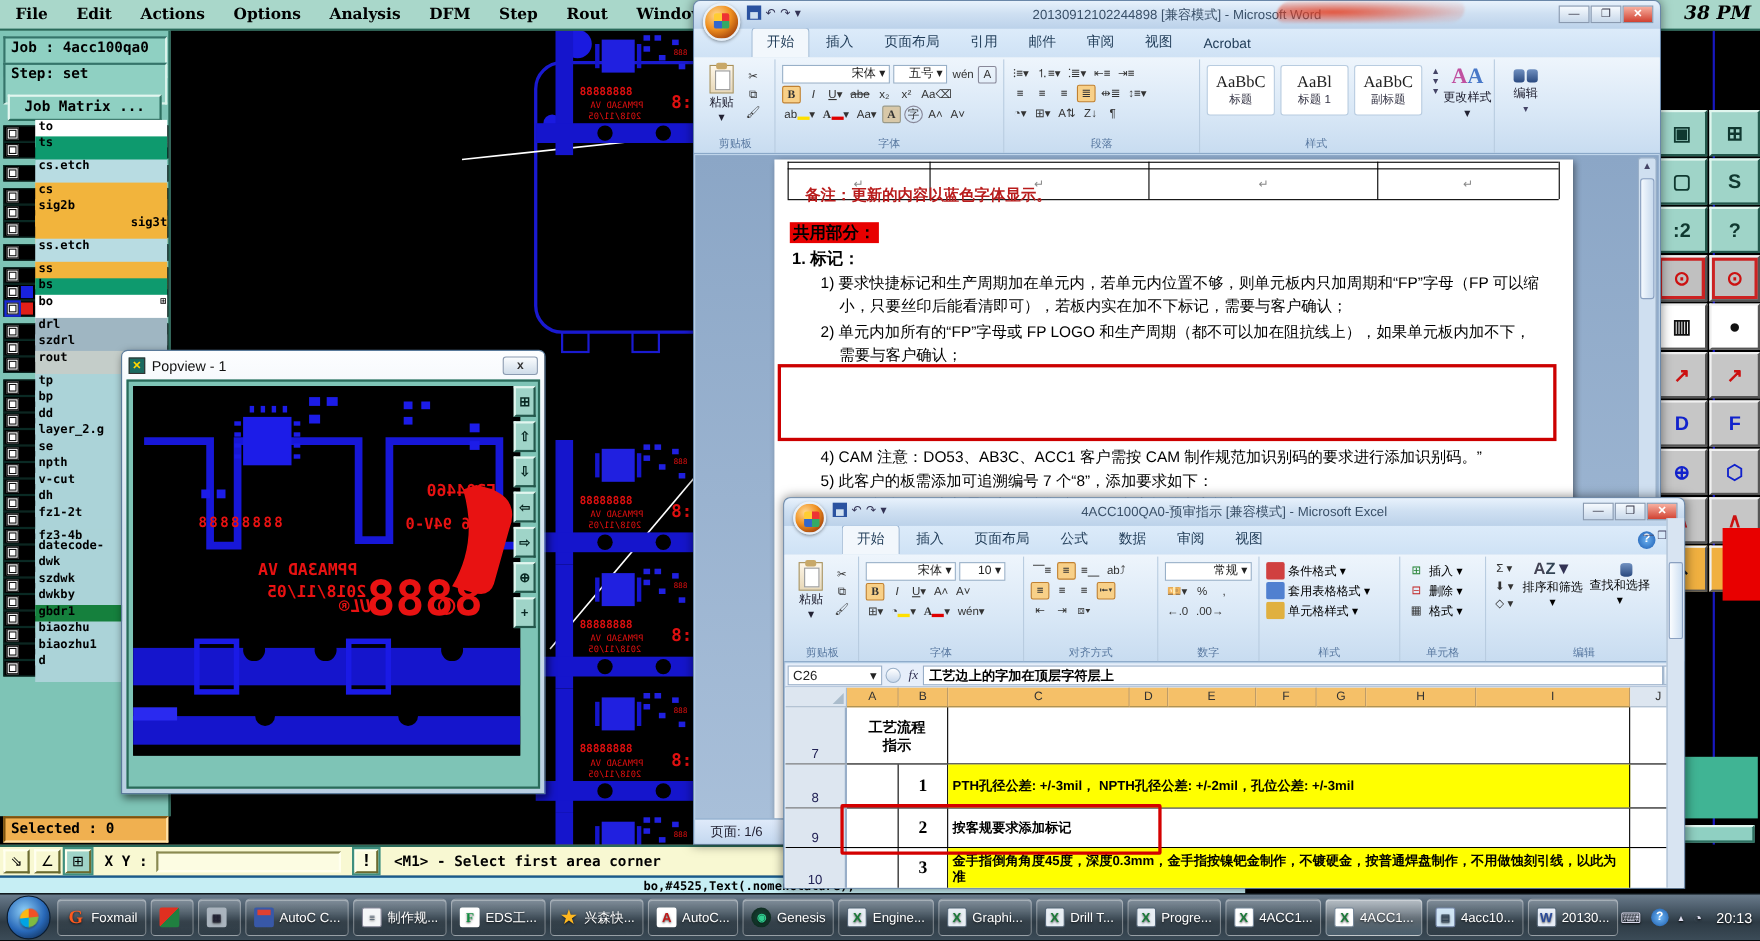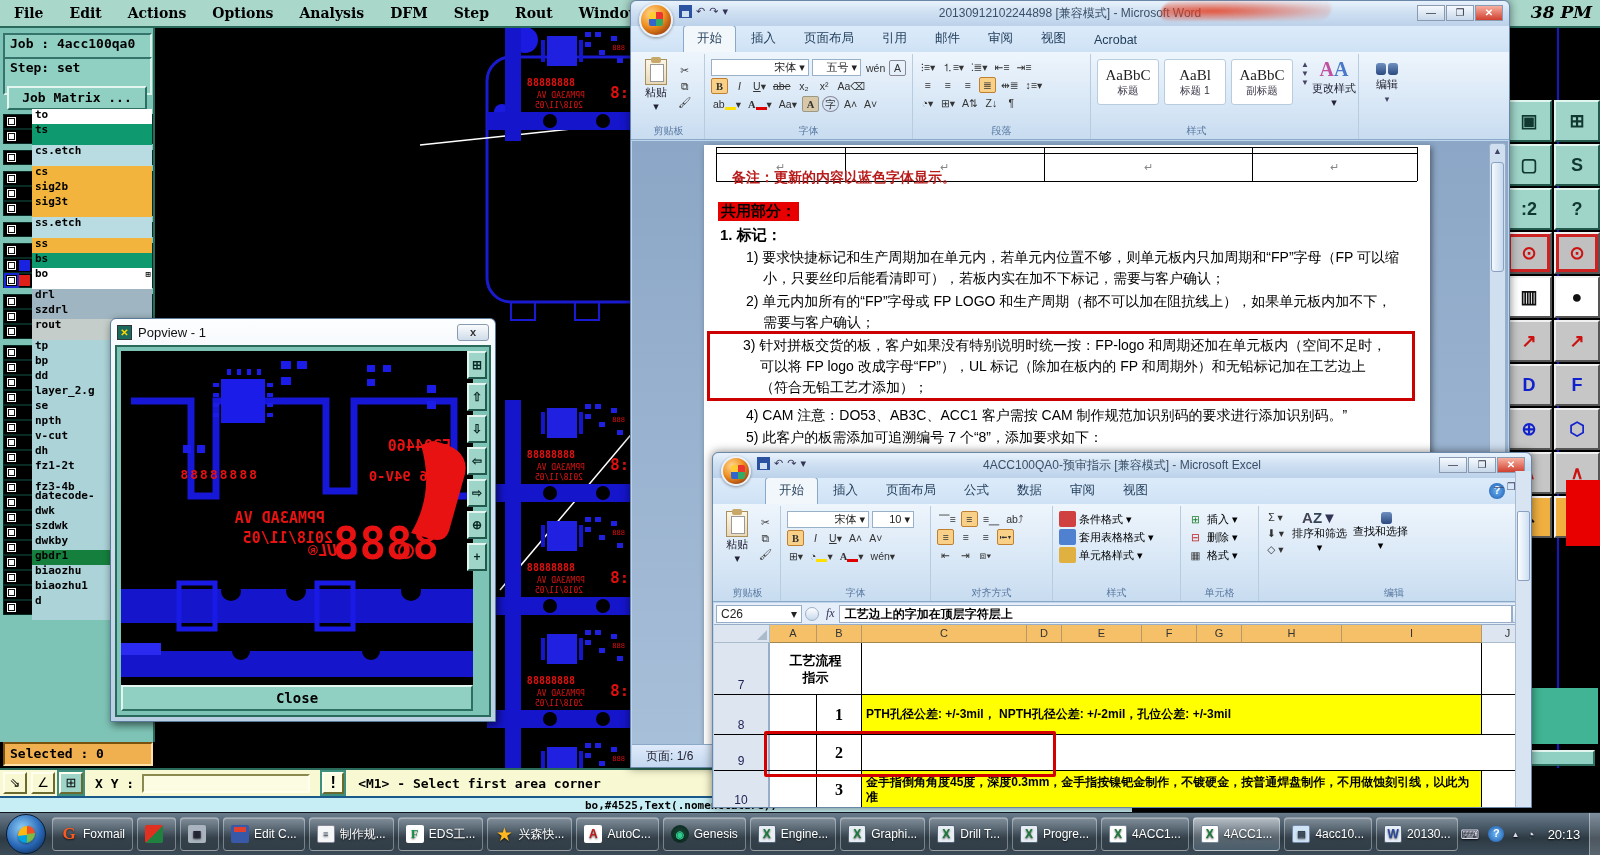--- a/index.html
+++ b/index.html
@@ -407,21 +407,21 @@
           <span style="display:contents"></span>
           <div class="cbx"></div>
           <div class="swatch"></div>
           <div class="layer-name" style="background: rgb(242, 180, 60);">sig2b</div>
         </div>
 
         <div class="layer-row">
           <span style="display:contents"></span>
           <div class="cbx"></div>
           <div class="swatch"></div>
-          <div class="layer-name" style="background: rgb(242, 180, 60);">sig3t</div>
+          <div class="layer-name" style="background: rgb(242, 180, 60); text-align: right;">sig3t</div>
         </div>
 
         <div class="layer-row gap">
           <span style="display:contents"></span>
           <div class="cbx"></div>
           <div class="swatch"></div>
           <div class="layer-name" style="background: rgb(184, 220, 226);">ss.etch</div>
         </div>
 
         <div class="layer-row gap">
@@ -759,21 +759,20 @@
         <span class="doc-pilcrow" style="left:236px; top:16px;">↵</span>
         <span class="doc-pilcrow" style="left:440px; top:16px;">↵</span>
         <span class="doc-pilcrow" style="left:626px; top:16px;">↵</span>
 
         <div class="doc-note">备注：更新的内容以蓝色字体显示。</div>
         <div class="doc-redhead">共用部分：</div>
         <div class="doc-item1">1.   标记：</div>
         <div class="doc-p" style="top:102px;">1) 要求快捷标记和生产周期加在单元内，若单元内位置不够，则单元板内只加周期和“FP”字母（FP 可以缩小，只要丝印后能看清即可），若板内实在加不下标记，需要与客户确认；</div>
         <div class="doc-p" style="top:146px;">2) 单元内加所有的“FP”字母或 FP LOGO 和生产周期（都不可以加在阻抗线上），如果单元板内加不下，需要与客户确认；</div>
         <div class="doc-redbox"></div>
-        <div class="doc-p inbox" style="width:650px;">3) 针对拼板交货的板，客户如果没有特别说明时统一按：FP-logo 和周期还加在单元板内（空间不足时，可以将 FP logo 改成字母“FP”），UL 标记（除加在板内的 FP 和周期外）和无铅标记加在工艺边上（符合无铅工艺才添加）；</div>
         <div class="doc-p" style="top:260px;">4) CAM 注意：DO53、AB3C、ACC1 客户需按 CAM 制作规范加识别码的要求进行添加识别码。”</div>
         <div class="doc-p" style="top:282px;">5) 此客户的板需添加可追溯编号 7 个“8”，添加要求如下：</div>
         <div class="doc-p" style="top:304px; left:64px;">A）每个 unit 中都需添加可追溯编号，不印字符的出字符加；</div>
       </div>
       <div class="w-scroll">
         <div class="arr" style="top:0;">▲</div>
         <div class="w-thumb"></div>
         <div class="arr" style="bottom:0;">▼</div>
       </div>
     </div>
@@ -844,21 +843,20 @@
       <div class="pv-btncol">
 
       <div class="pv-btn">⊞</div>
           <div class="pv-btn">⇧</div>
           <div class="pv-btn">⇩</div>
           <div class="pv-btn">⇦</div>
           <div class="pv-btn">⇨</div>
           <div class="pv-btn">⊕</div>
           <div class="pv-btn">+</div>
         </div>
-      <div class="pv-close">Close</div>
     </div>
   </div>
 
   <div id="excel-win" class="office-win">
     <div class="o-titlebar">
       <div class="o-orb" style="width:30px;height:30px;top:3px;"></div>
       <div class="o-qat" style="left:44px;">
         <div class="qat-save"></div>
         <span class="qat-arrow">↶</span>
         <span class="qat-arrow">↷</span>
@@ -935,20 +933,35 @@
           <div class="rb-mini">≡</div>
           <div class="rb-mini">≡</div>
           <div class="rb-mini on">⭰▾</div>
         </div>
         <div class="rb-row">
           <div class="rb-mini">⇤</div>
           <div class="rb-mini">⇥</div>
           <div class="rb-mini">⧈▾</div>
         </div>
         <div class="o-group-label">对齐方式</div>
+      </div>
+      <div class="o-group" style="width:92px;">
+        <div class="rb-row">
+            <div class="rb-select" style="width:80px;"><span>常规</span> ▾</div>
+          </div>
+        <div class="rb-row">
+          <div class="rb-mini">💴▾</div>
+          <div class="rb-mini">%</div>
+          <div class="rb-mini">,</div>
+        </div>
+        <div class="rb-row">
+          <div class="rb-mini">←.0</div>
+          <div class="rb-mini">.00→</div>
+        </div>
+        <div class="o-group-label">数字</div>
       </div>
       <div class="o-group" style="width:128px; font-size:11px;">
         <div class="rb-row">
           <span class="rb-mini" style="background:#d04040; width:13px;"></span>
           <span>条件格式</span>
             <span>▾</span>
         </div>
         <div class="rb-row">
           <span class="rb-mini" style="background:#5080d0; width:13px;"></span>
           <span>套用表格格式</span>
@@ -1050,20 +1063,21 @@
         <div class="x-num">8</div>
         <div class="x-cell ca"></div>
         <div class="x-cell cb">1</div>
         <div class="x-cell cspan yellow">PTH孔径公差: +/-3mil，  NPTH孔径公差: +/-2mil，孔位公差: +/-3mil</div>
         <div class="x-cell cj"></div>
       </div>
       <div class="xrow" style="height:36px;">
         <div class="x-num">9</div>
         <div class="x-cell ca"></div>
         <div class="x-cell cb">2</div>
+        <div class="x-cell cspan">按客规要求添加标记</div>
         <div class="x-cell cj"></div>
       </div>
       <div class="xrow" style="height:38px; border-bottom:none;">
         <div class="x-num">10</div>
         <div class="x-cell ca"></div>
         <div class="x-cell cb">3</div>
         <div class="x-cell cspan yellow">金手指倒角角度45度，深度0.3mm，金手指按镍钯金制作，不镀硬金，按普通焊盘制作，不用做蚀刻引线，以此为准</div>
         <div class="x-cell cj"></div>
       </div>
       <div class="x-annot"></div>
@@ -1094,21 +1108,21 @@
       <span class="tb-ico ic-calc">
             <i style="font-style:normal">▦</i>
           </span>
       <span></span>
     </div>
   
     <div class="tb-item">
       <span class="tb-ico ic-disk">
             <i style="font-style:normal"></i>
           </span>
-      <span>Edit C...</span>
+      <span>AutoC C...</span>
     </div>
   
     <div class="tb-item">
       <span class="tb-ico ic-doc">
             <i style="font-style:normal">≡</i>
           </span>
       <span>制作规...</span>
     </div>
   
     <div class="tb-item">

